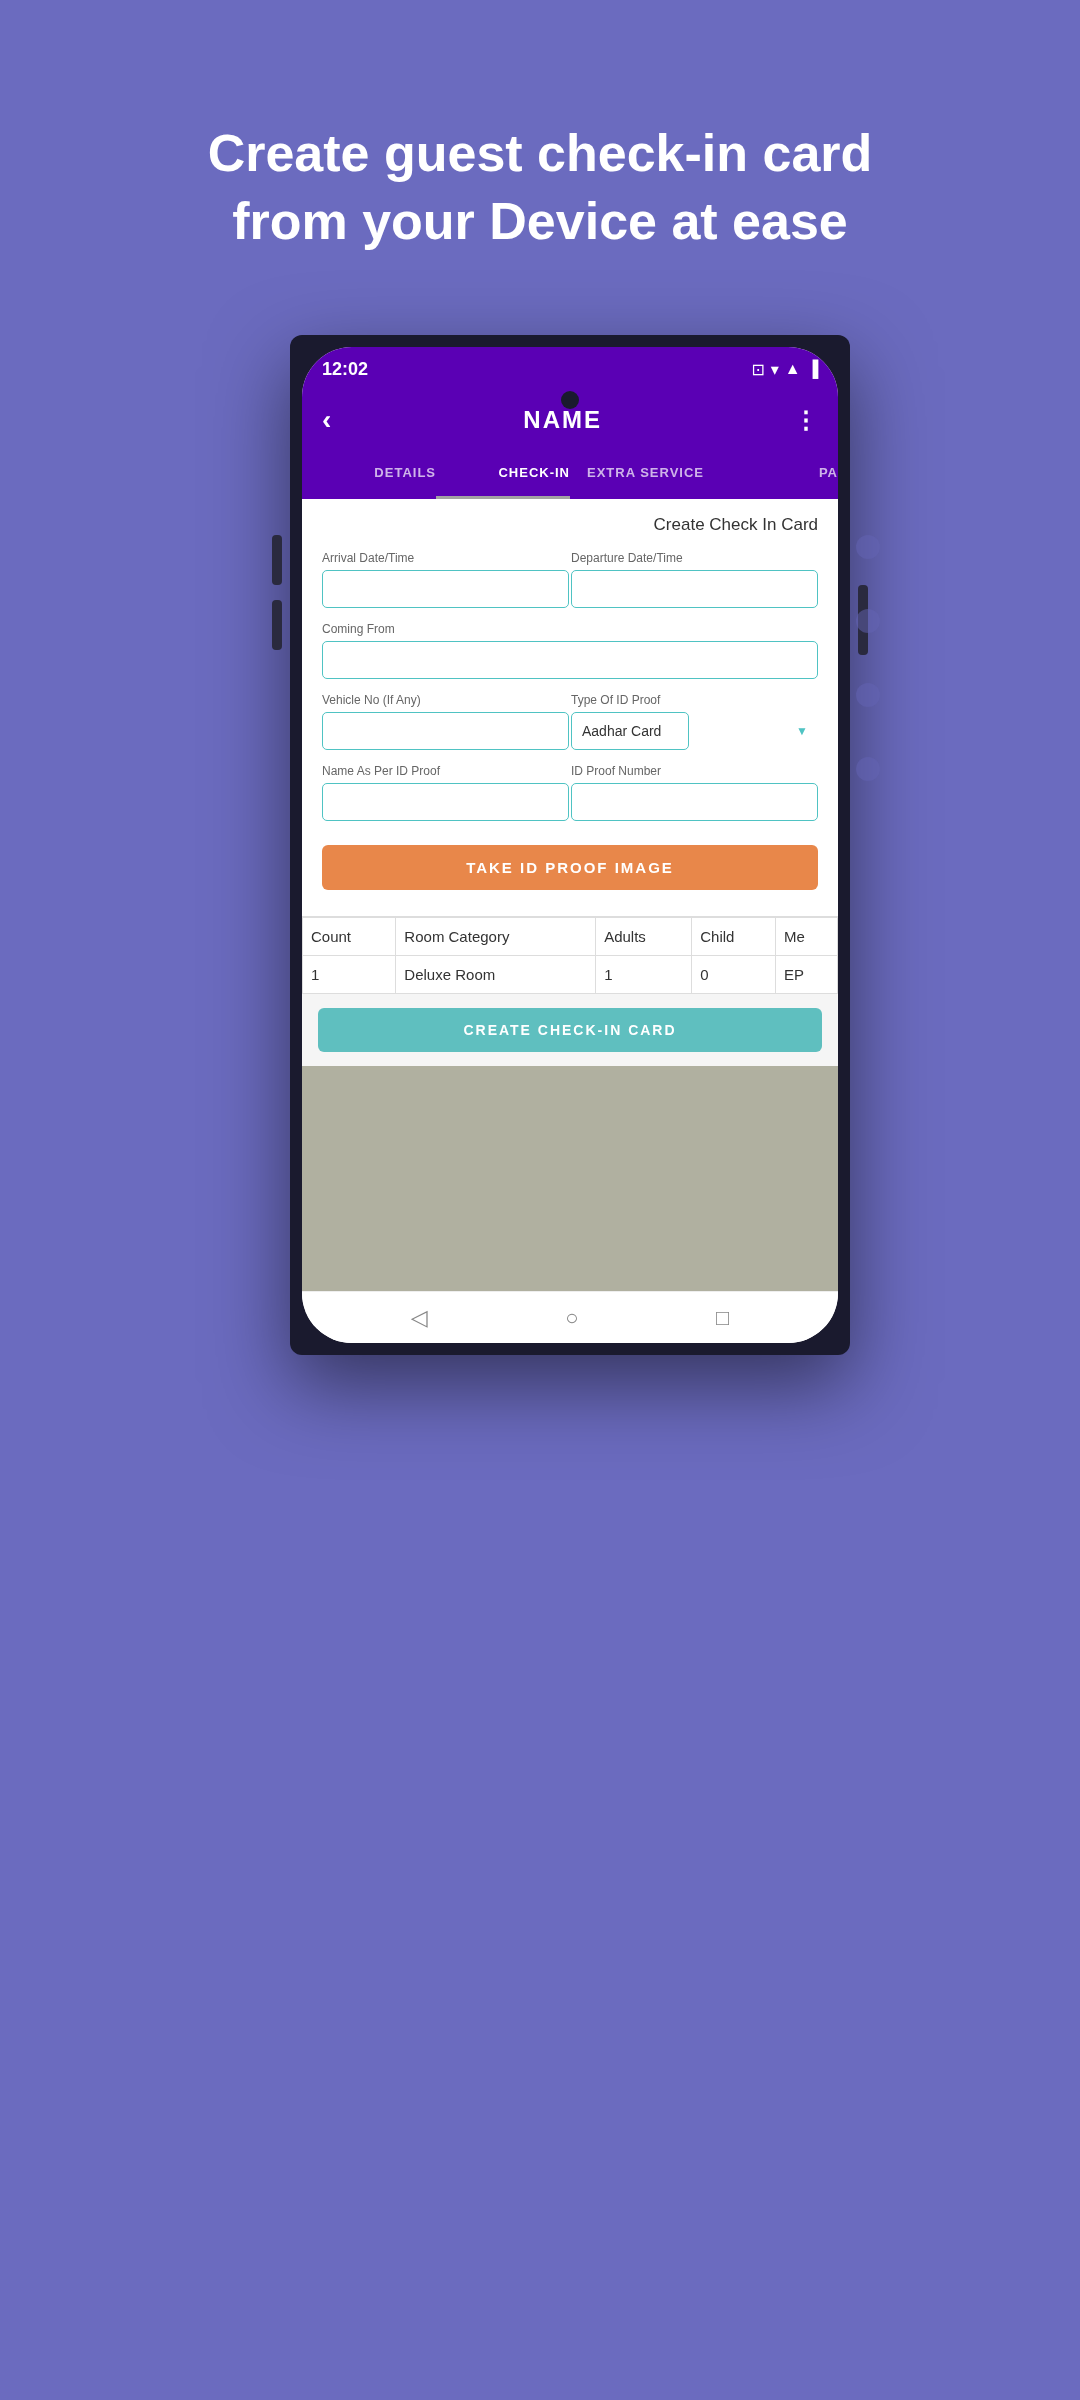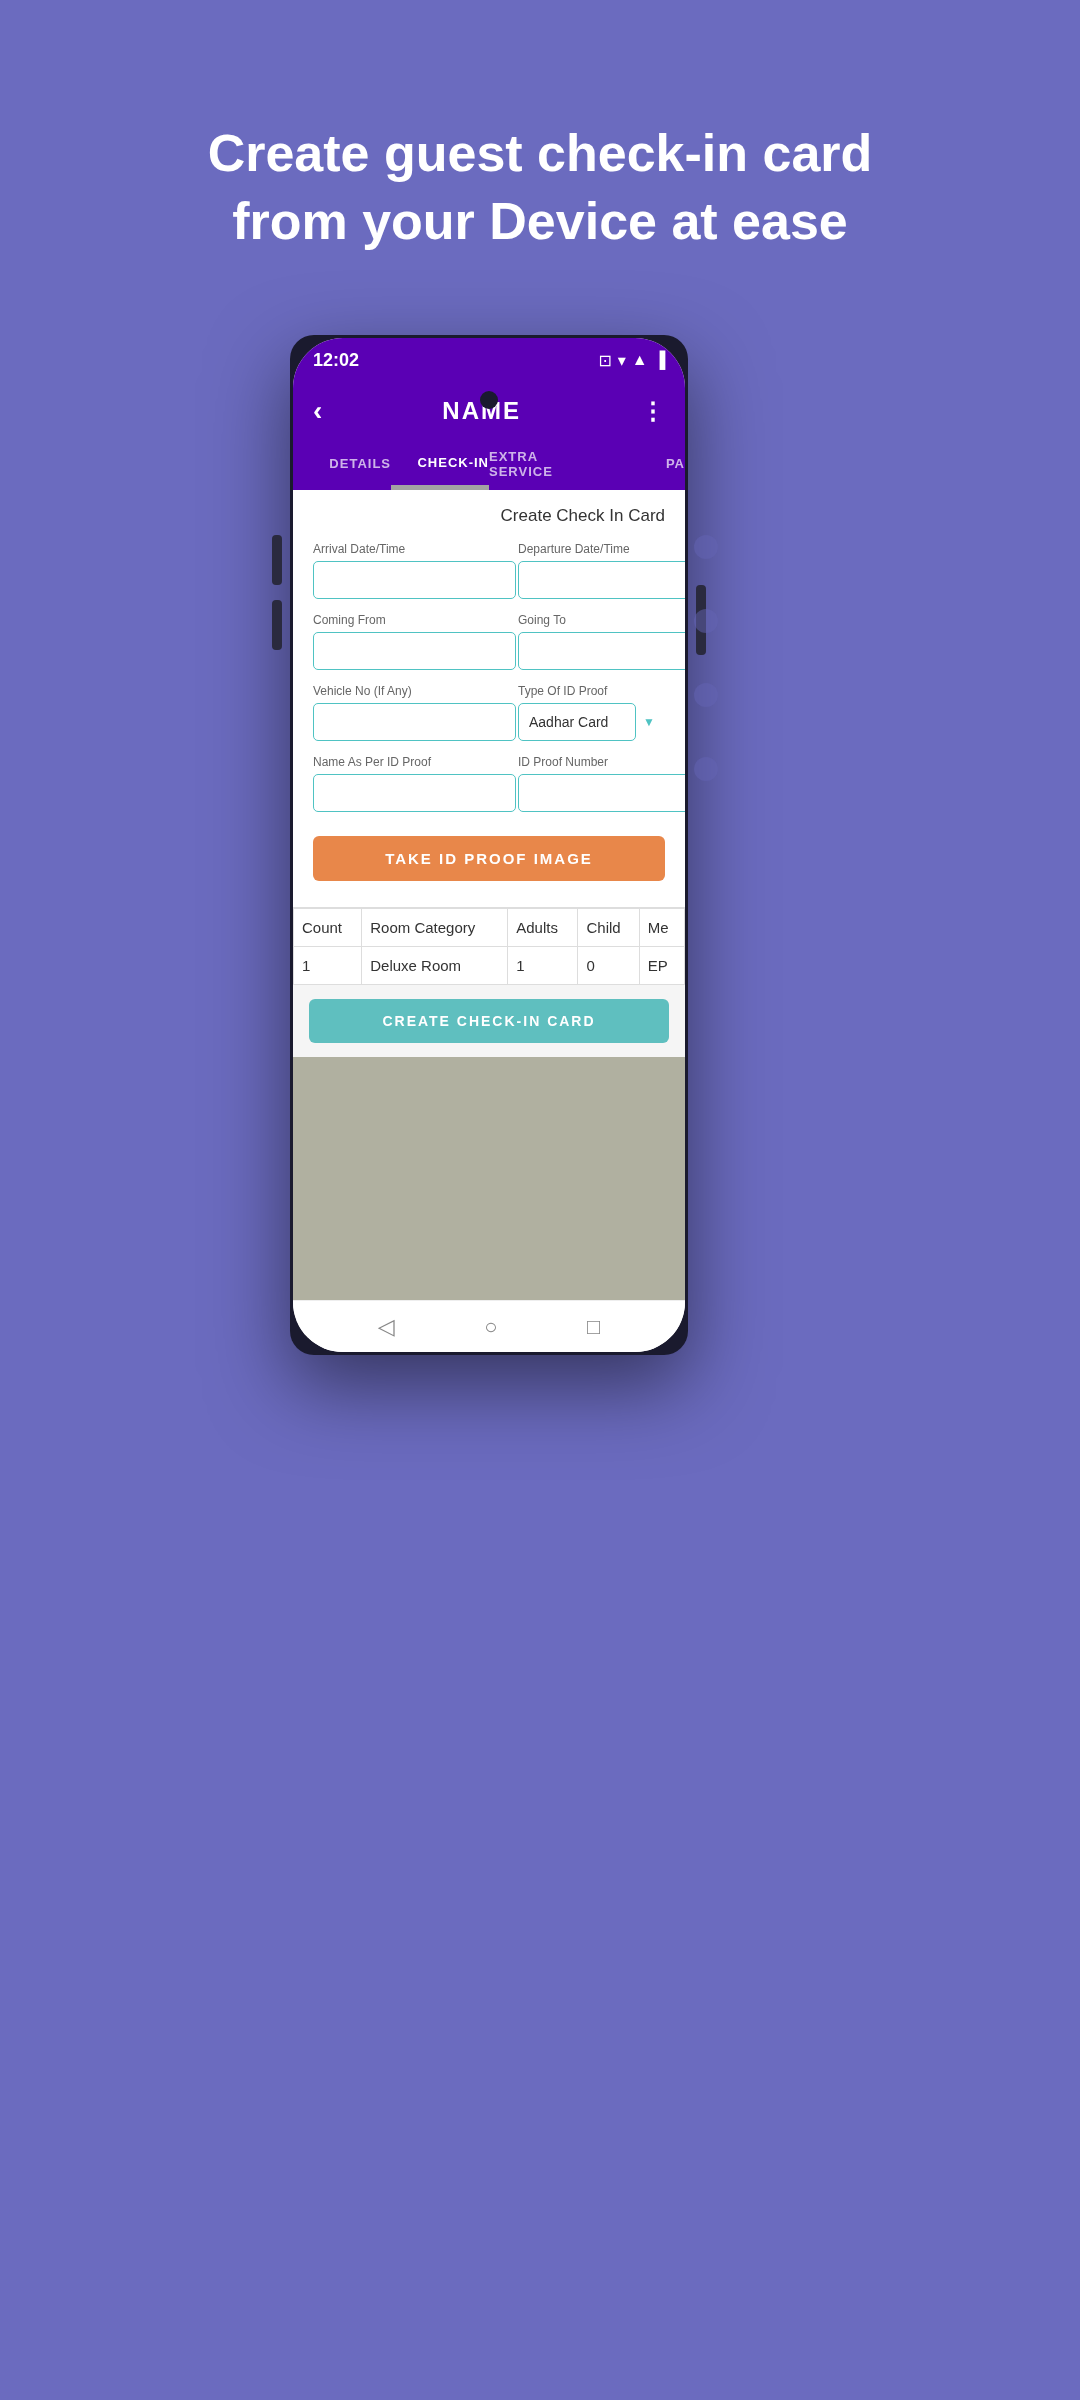--- a/index.html
+++ b/index.html
@@ -26,25 +26,25 @@
     }
 
     .phone-wrapper {
       position: relative;
       width: 500px;
       height: 1000px;
     }
 
     .phone-frame {
       position: relative;
-      width: 398px;
+      width: 560px;
       height: 1020px;
       background: #1a1a2e;
-      border-radius: 24px;
-      padding: 3px;
+      border-radius: 12px;
+      padding: 12px;
       box-shadow: 0 30px 80px rgba(0,0,0,0.5);
     }
 
     .phone-screen {
       width: 100%;
       height: 100%;
       background: white;
       border-radius: 50px;
       overflow: hidden;
       display: flex;
@@ -137,21 +137,21 @@
       justify-content: flex-end;
       color: rgba(255,255,255,0.7);
       font-size: 13px;
       font-weight: bold;
       letter-spacing: 1px;
       border-bottom: 3px solid transparent;
     }
 
     .tab.active {
       color: white;
-      border-bottom: 5px solid #a3a3a3;
+      border-bottom: 3px solid #a3a3a3;
     }
 
     
     .content {
       flex: 1;
       overflow-y: auto;
       background: #f5f5f5;
       display: flex;
       flex-direction: column;
     }
@@ -424,24 +424,20 @@
             <div class="form-group">
               <label class="form-label">Departure Date/Time</label>
               <input class="form-input" type="text" style="">
             </div>
           </div>
 
           
           <div class="form-row">
             <div class="form-group">
               <label class="form-label">Coming From</label>
-              <input class="form-input" type="text" style="">
-            </div>
-            <div class="form-group">
-              <label class="form-label">Going To</label>
               <input class="form-input" type="text" style="">
             </div>
           </div>
 
           
           <div class="form-row">
             <div class="form-group">
               <label class="form-label">Vehicle No (If Any)</label>
               <input class="form-input" type="text" style="">
             </div>

